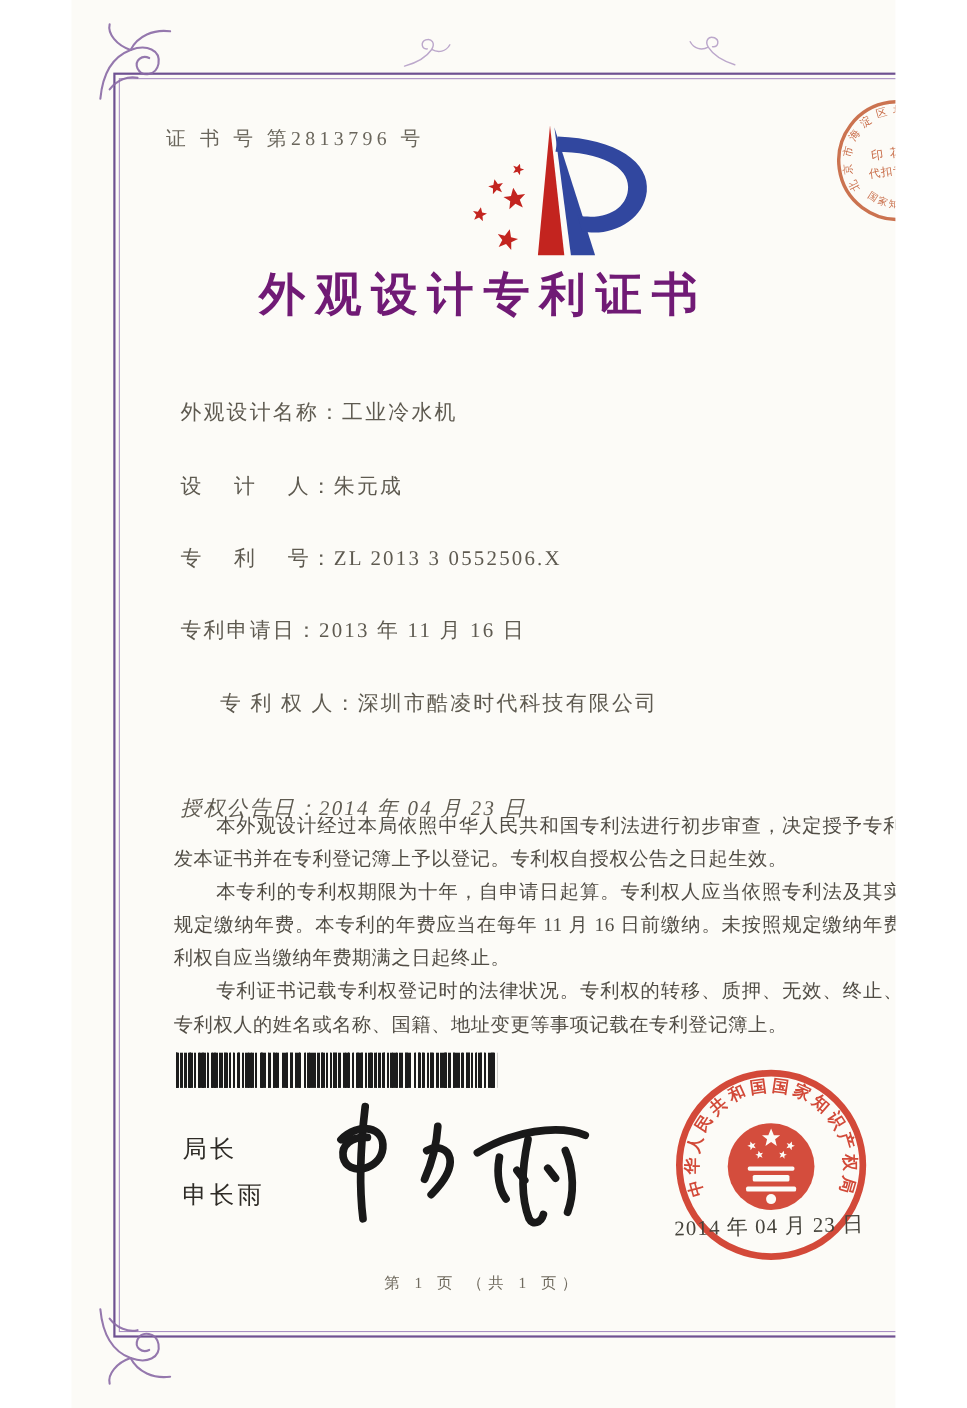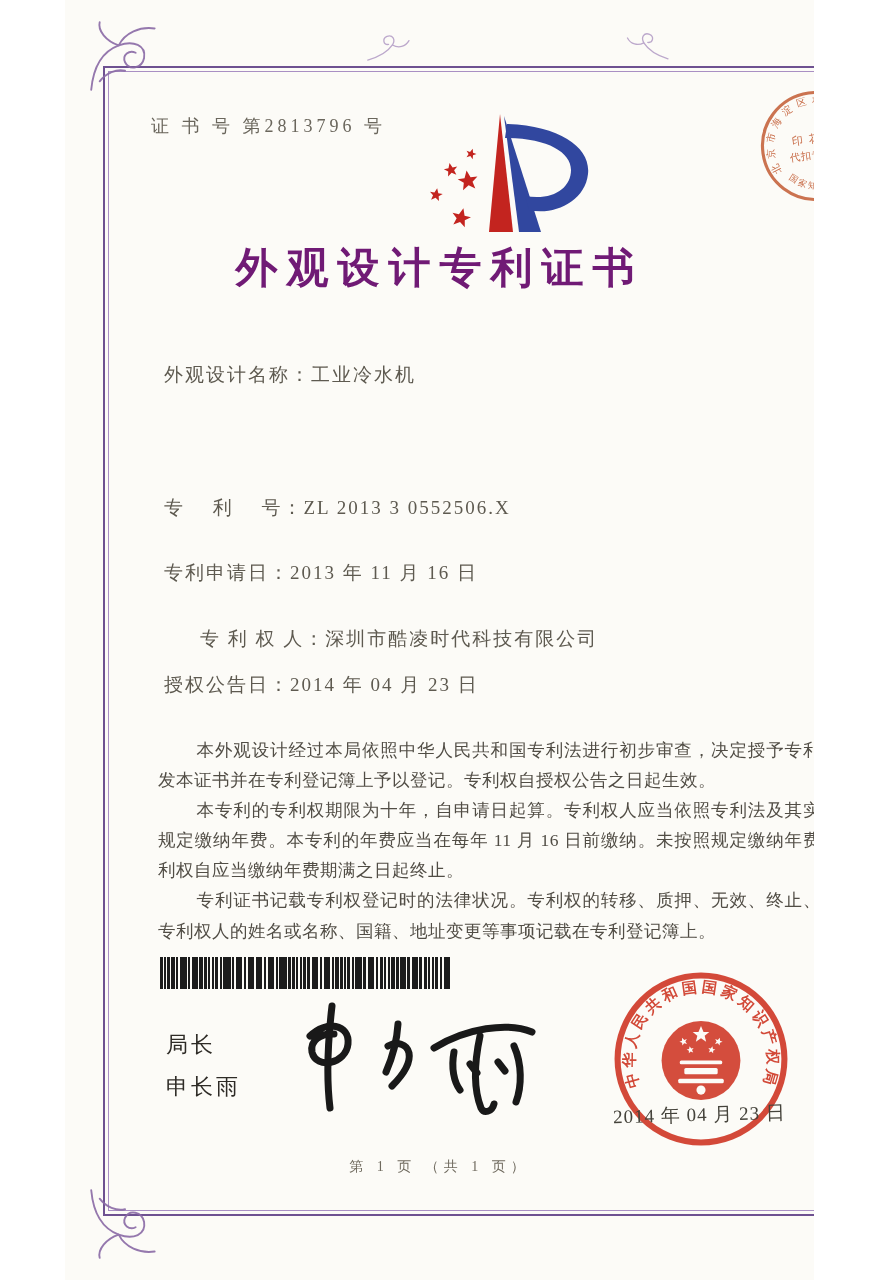--- a/index.html
+++ b/index.html
@@ -35,21 +35,21 @@
     position:absolute; left:0; top:240px; width:100%;
     text-align:center; font-size:42px; font-weight:600; color:#701a75;
     letter-spacing:9px;
   }
   
   .field-row {
     position:absolute; left:99px; font-size:19px; color:#5e5a50;
     letter-spacing:2px; white-space:nowrap;
   }
   .f0 { top:362px; } .f1 { top:429px; } .f2 { top:495px; }
-  .f3 { top:560px; } .f4 { top:626px;margin-left:36px; } .f5 { top:672px; }
+  .f3 { top:560px; } .f4 { top:626px;margin-left:36px; } .f5 { top:722px;font-style:italic; }
   
   .body-text {
     position:absolute; left:93px; top:735px; width:718px;
     font-size:17.5px; line-height:1.72; color:#514d45;
     text-align:justify; letter-spacing:.5px;
   }
   .body-text p { text-indent:2.2em; margin:0; }
   
   .barcode {
     position:absolute; left:95px; top:957px; width:292px; height:32px;
@@ -143,20 +143,21 @@
       <use href="#lstar" transform="translate(50,62) scale(0.72) rotate(-12)"></use>
       <use href="#lstar" transform="translate(35,87) scale(0.68) rotate(10)"></use>
       <use href="#lstar" transform="translate(67,73) scale(1.05) rotate(-8)"></use>
       <use href="#lstar" transform="translate(60,110) scale(1.0) rotate(14)"></use>
     </g>
   </svg>
 
   <div class="title">外观设计专利证书</div>
 
   <div class="field-row f0"><span>外观设计名称：</span><span>工业冷水机</span></div>
+  <div class="field-row f1"><span>设　 计 　人：</span><span>朱元成</span></div>
   <div class="field-row f2"><span>专　 利 　号：</span><span>ZL 2013 3 0552506.X</span></div>
   <div class="field-row f3"><span>专利申请日：</span><span>2013 年 11 月 16 日</span></div>
   <div class="field-row f4"><span>专 利 权 人：</span><span>深圳市酷凌时代科技有限公司</span></div>
   <div class="field-row f5"><span>授权公告日：</span><span>2014 年 04 月 23 日</span></div>
 
   <div class="body-text">
     <p>本外观设计经过本局依照中华人民共和国专利法进行初步审查，决定授予专利权，颁发本证书并在专利登记簿上予以登记。专利权自授权公告之日起生效。</p>
     <p>本专利的专利权期限为十年，自申请日起算。专利权人应当依照专利法及其实施细则规定缴纳年费。本专利的年费应当在每年 11 月 16 日前缴纳。未按照规定缴纳年费的，专利权自应当缴纳年费期满之日起终止。</p>
     <p>专利证书记载专利权登记时的法律状况。专利权的转移、质押、无效、终止、恢复和专利权人的姓名或名称、国籍、地址变更等事项记载在专利登记簿上。</p>
   </div>

